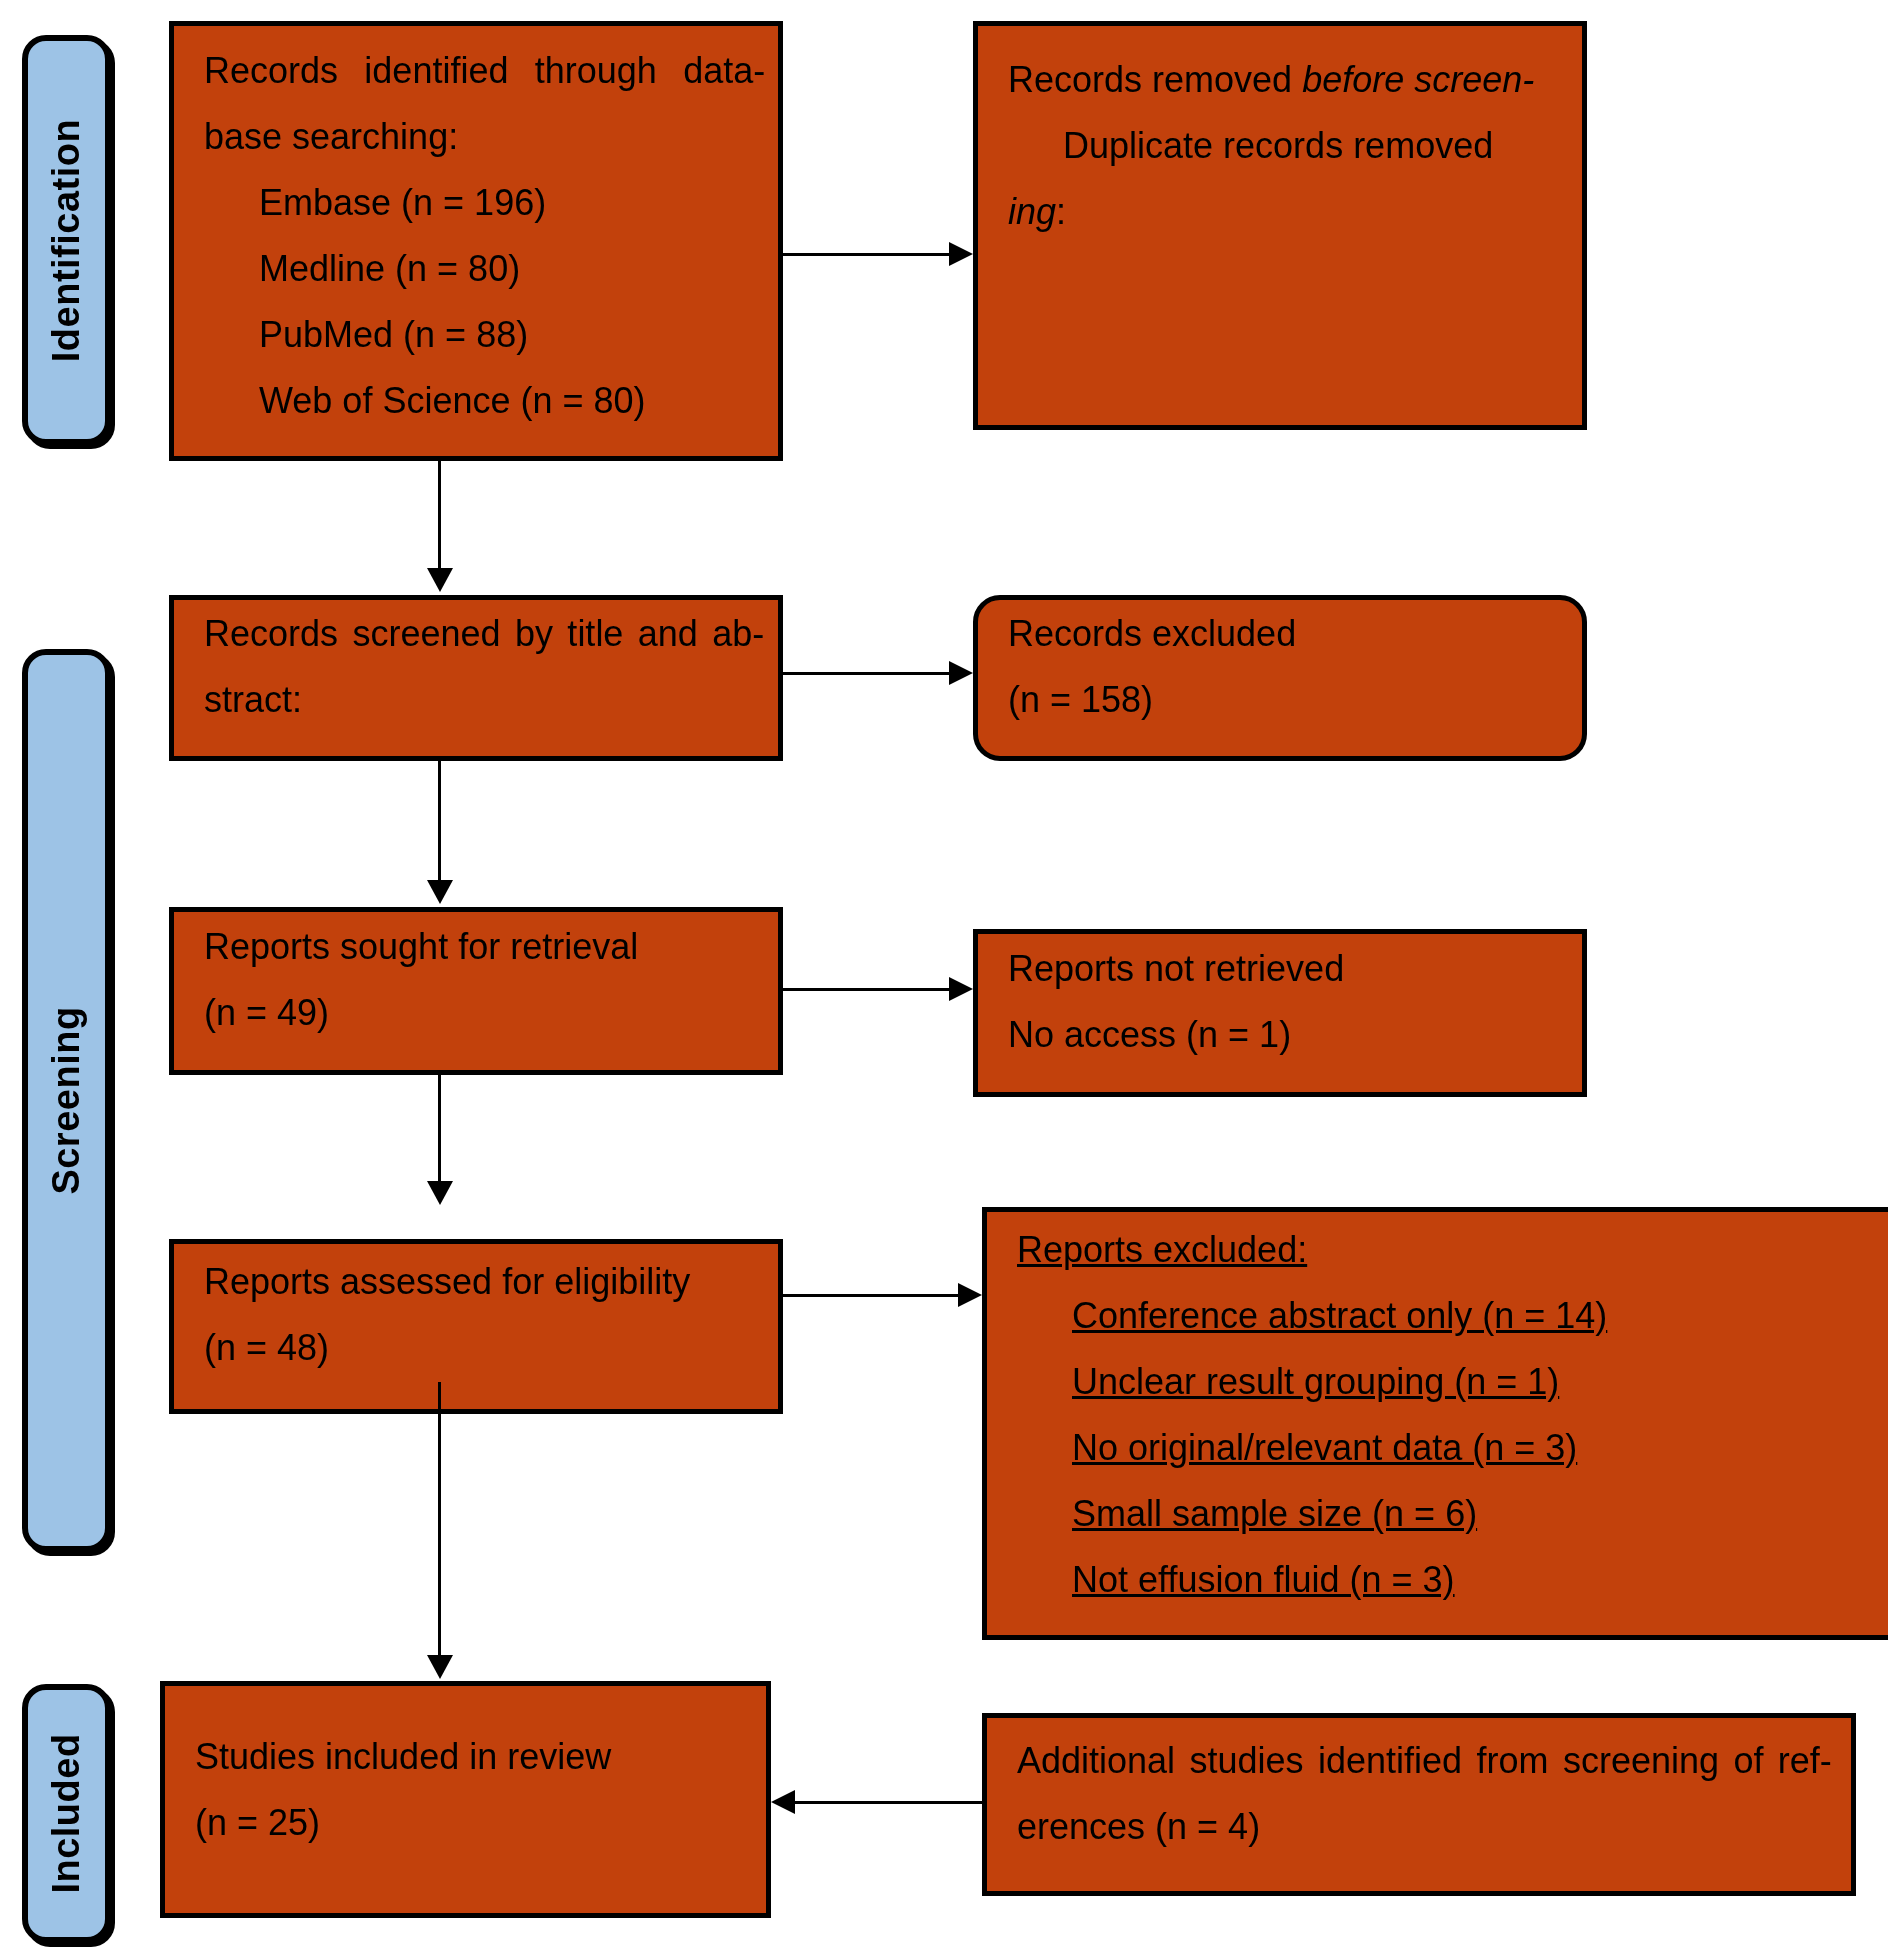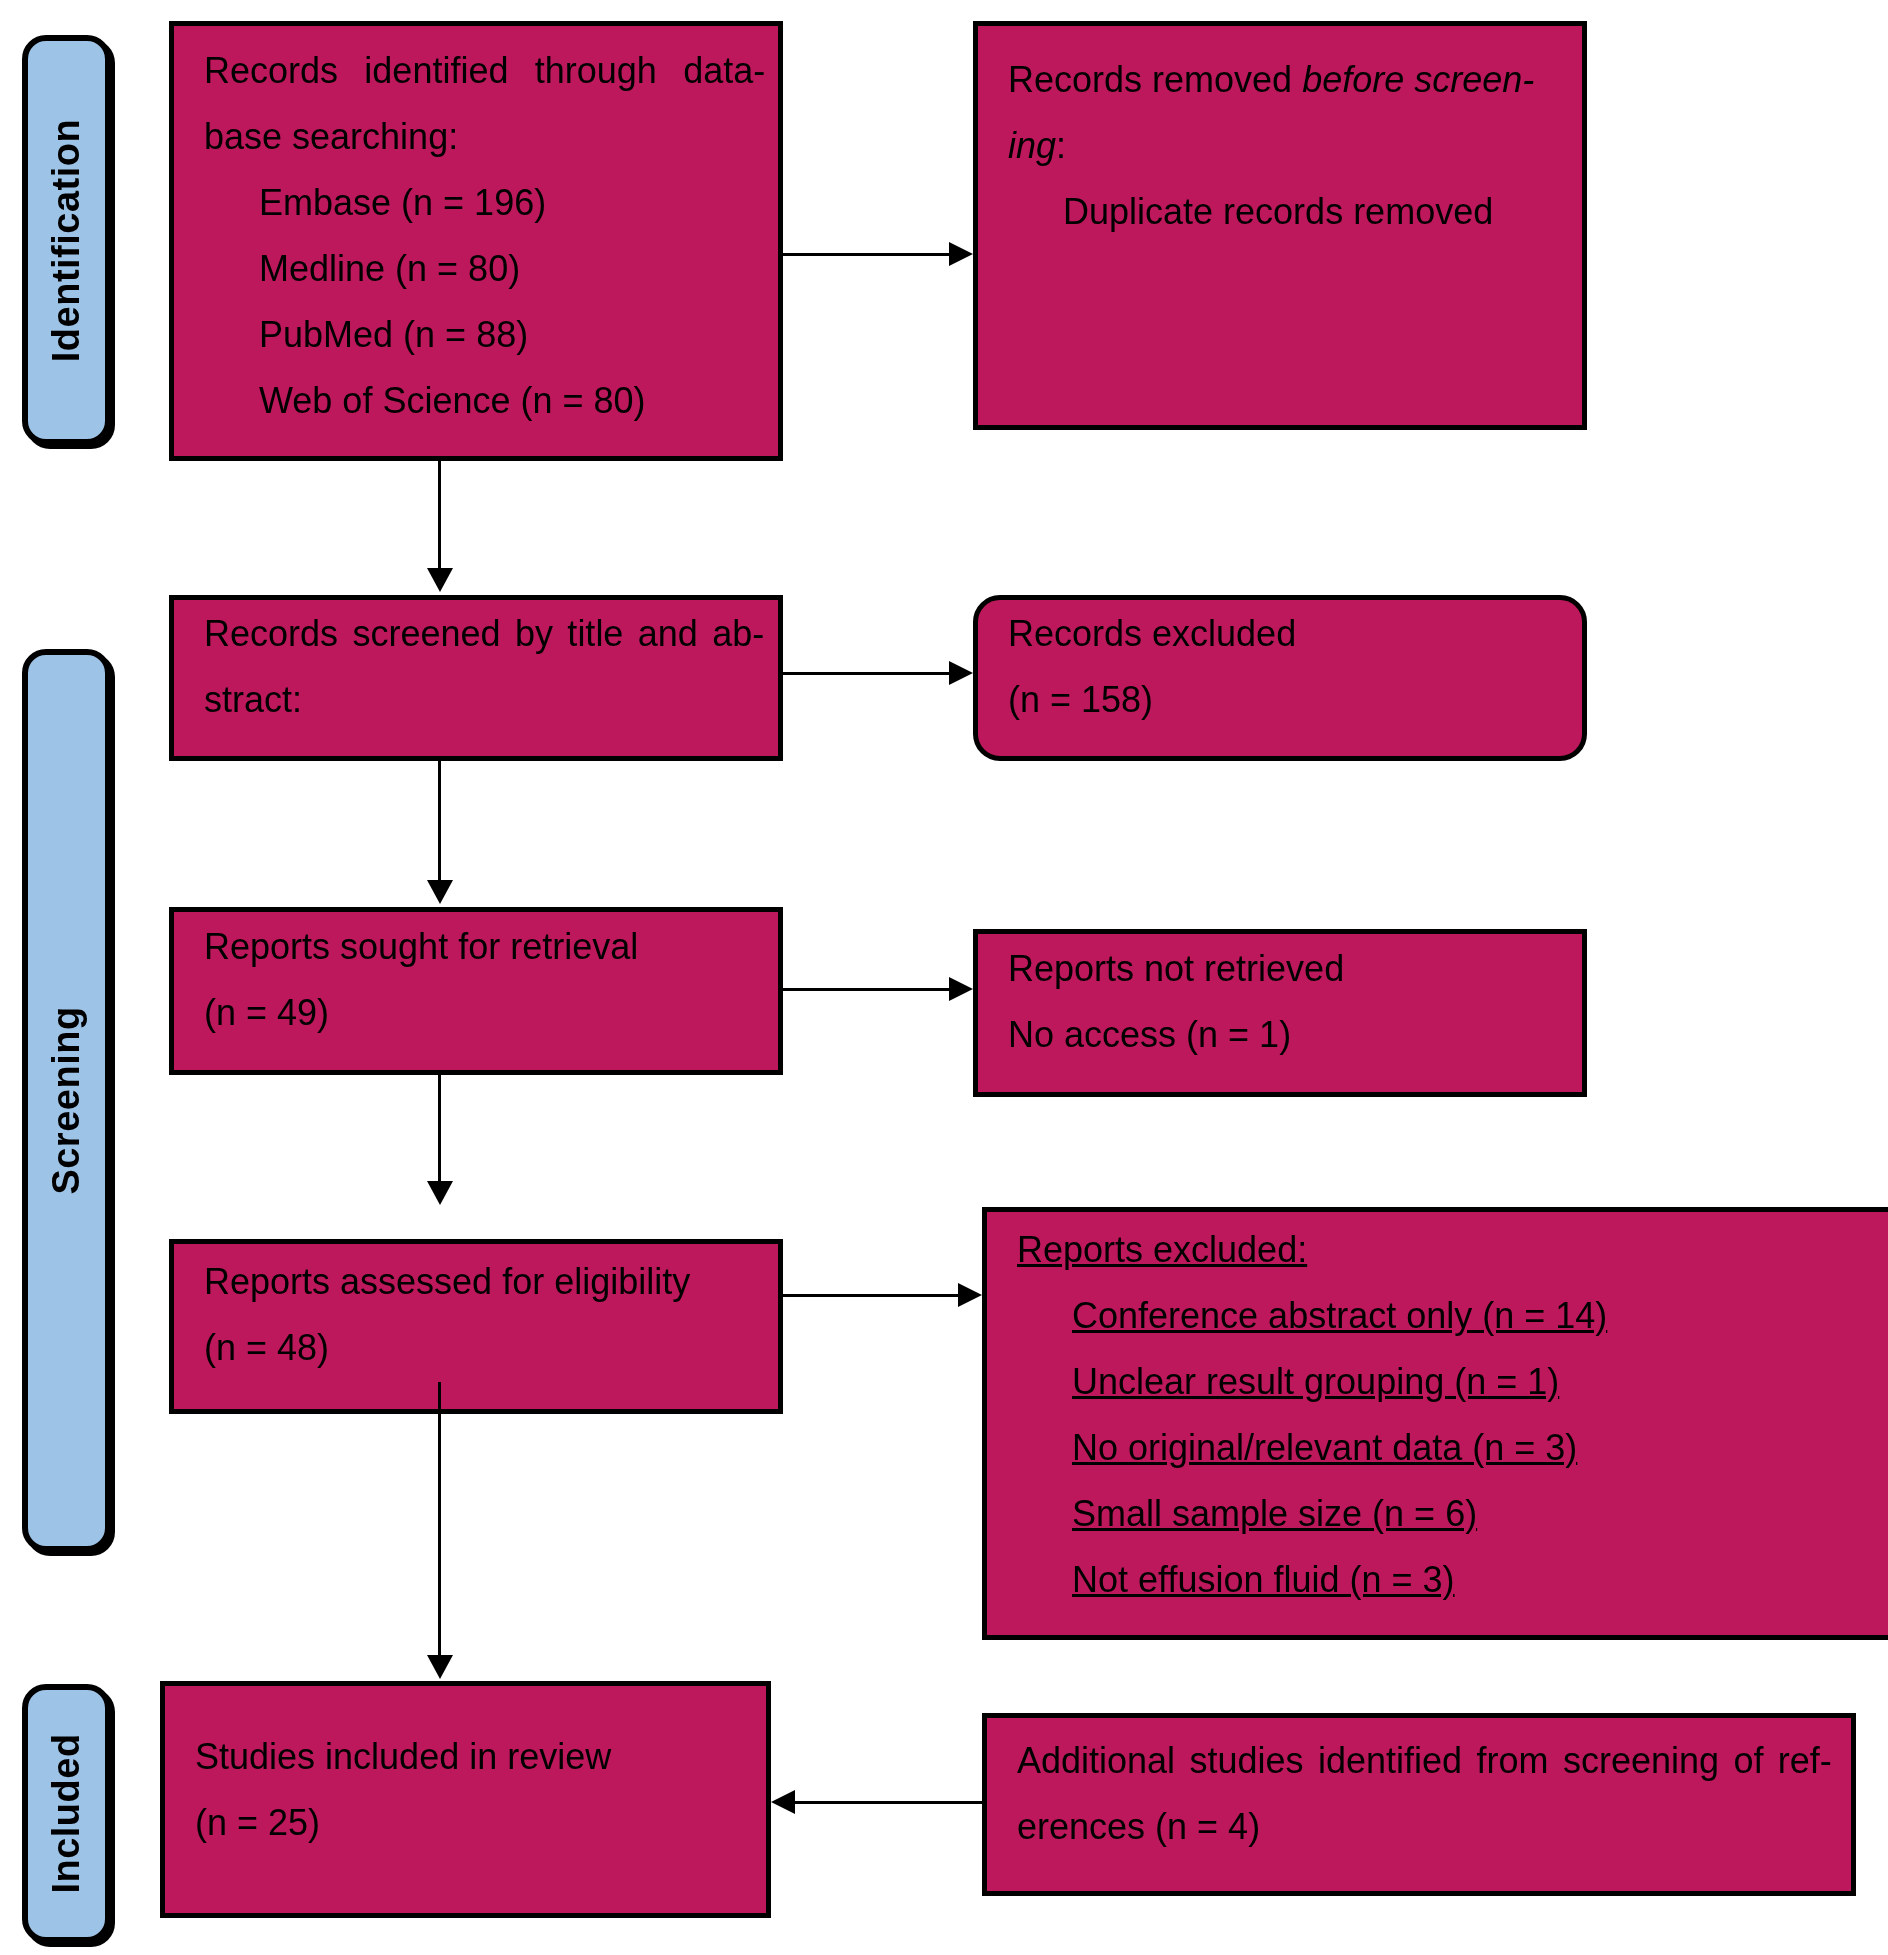--- a/index.html
+++ b/index.html
@@ -32,21 +32,21 @@
     font-size:38px;
     letter-spacing:0.5px;
   }
   #side-identification{top:35px;height:410px;}
   #side-screening{top:649px;height:903px;}
   #side-included{top:1684px;height:259px;}
 
   
   .box{
     position:absolute;
-    background:#be185d;
+    background:#c2410c;
     border:5px solid #000;
     box-sizing:border-box;
     font-size:36px;
     line-height:66px;
     padding:12px 15px 0 30px;
     overflow:visible;
   }
   .line{white-space:nowrap;}
   .line.indent{padding-left:55px;}
   .stretch-lg{word-spacing:16.3px;}
@@ -114,22 +114,22 @@
   <div class="box" id="box-records-identified">
       <div class="line stretch-lg"><span>Records identified through data-</span></div>
       <div class="line"><span>base searching:</span></div>
       <div class="line indent"><span>Embase (n = 196)</span></div>
       <div class="line indent"><span>Medline (n = 80)</span></div>
       <div class="line indent"><span>PubMed (n = 88)</span></div>
       <div class="line indent"><span>Web of Science (n = 80)</span></div>
     </div>
   <div class="box" id="box-records-removed">
       <div class="line"><span>Records removed </span><span class="italic">before screen-</span></div>
+      <div class="line indent"><span>Duplicate records removed</span></div>
       <div class="line"><span class="italic">ing</span><span>:</span></div>
-      <div class="line indent"><span>Duplicate records removed</span></div>
     </div>
   <div class="box" id="box-records-screened">
       <div class="line stretch-sm"><span>Records screened by title and ab-</span></div>
       <div class="line"><span>stract:</span></div>
     </div>
   <div class="box" id="box-records-excluded">
       <div class="line"><span>Records excluded</span></div>
       <div class="line"><span>(n = 158)</span></div>
     </div>
   <div class="box" id="box-reports-sought">

